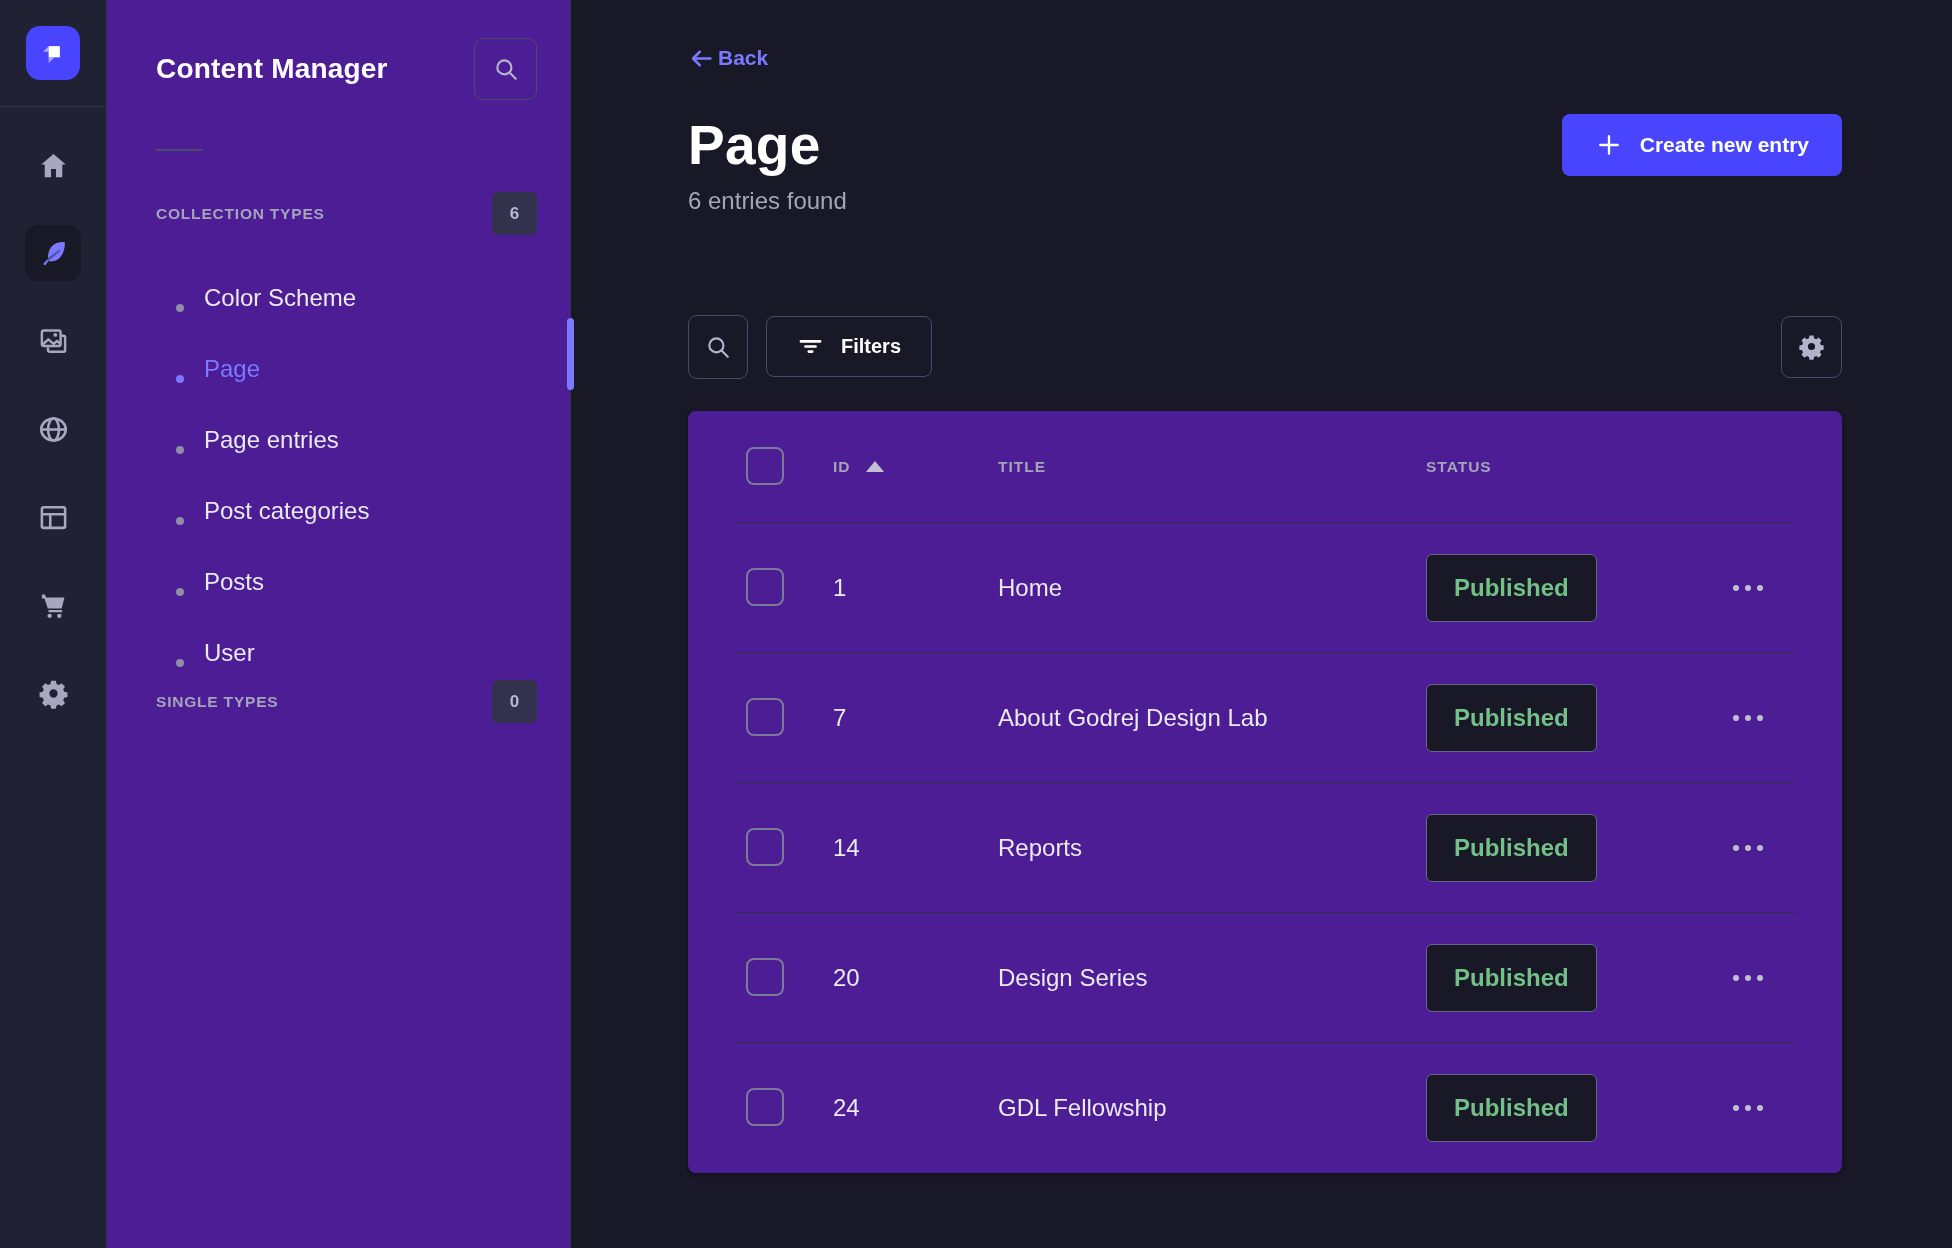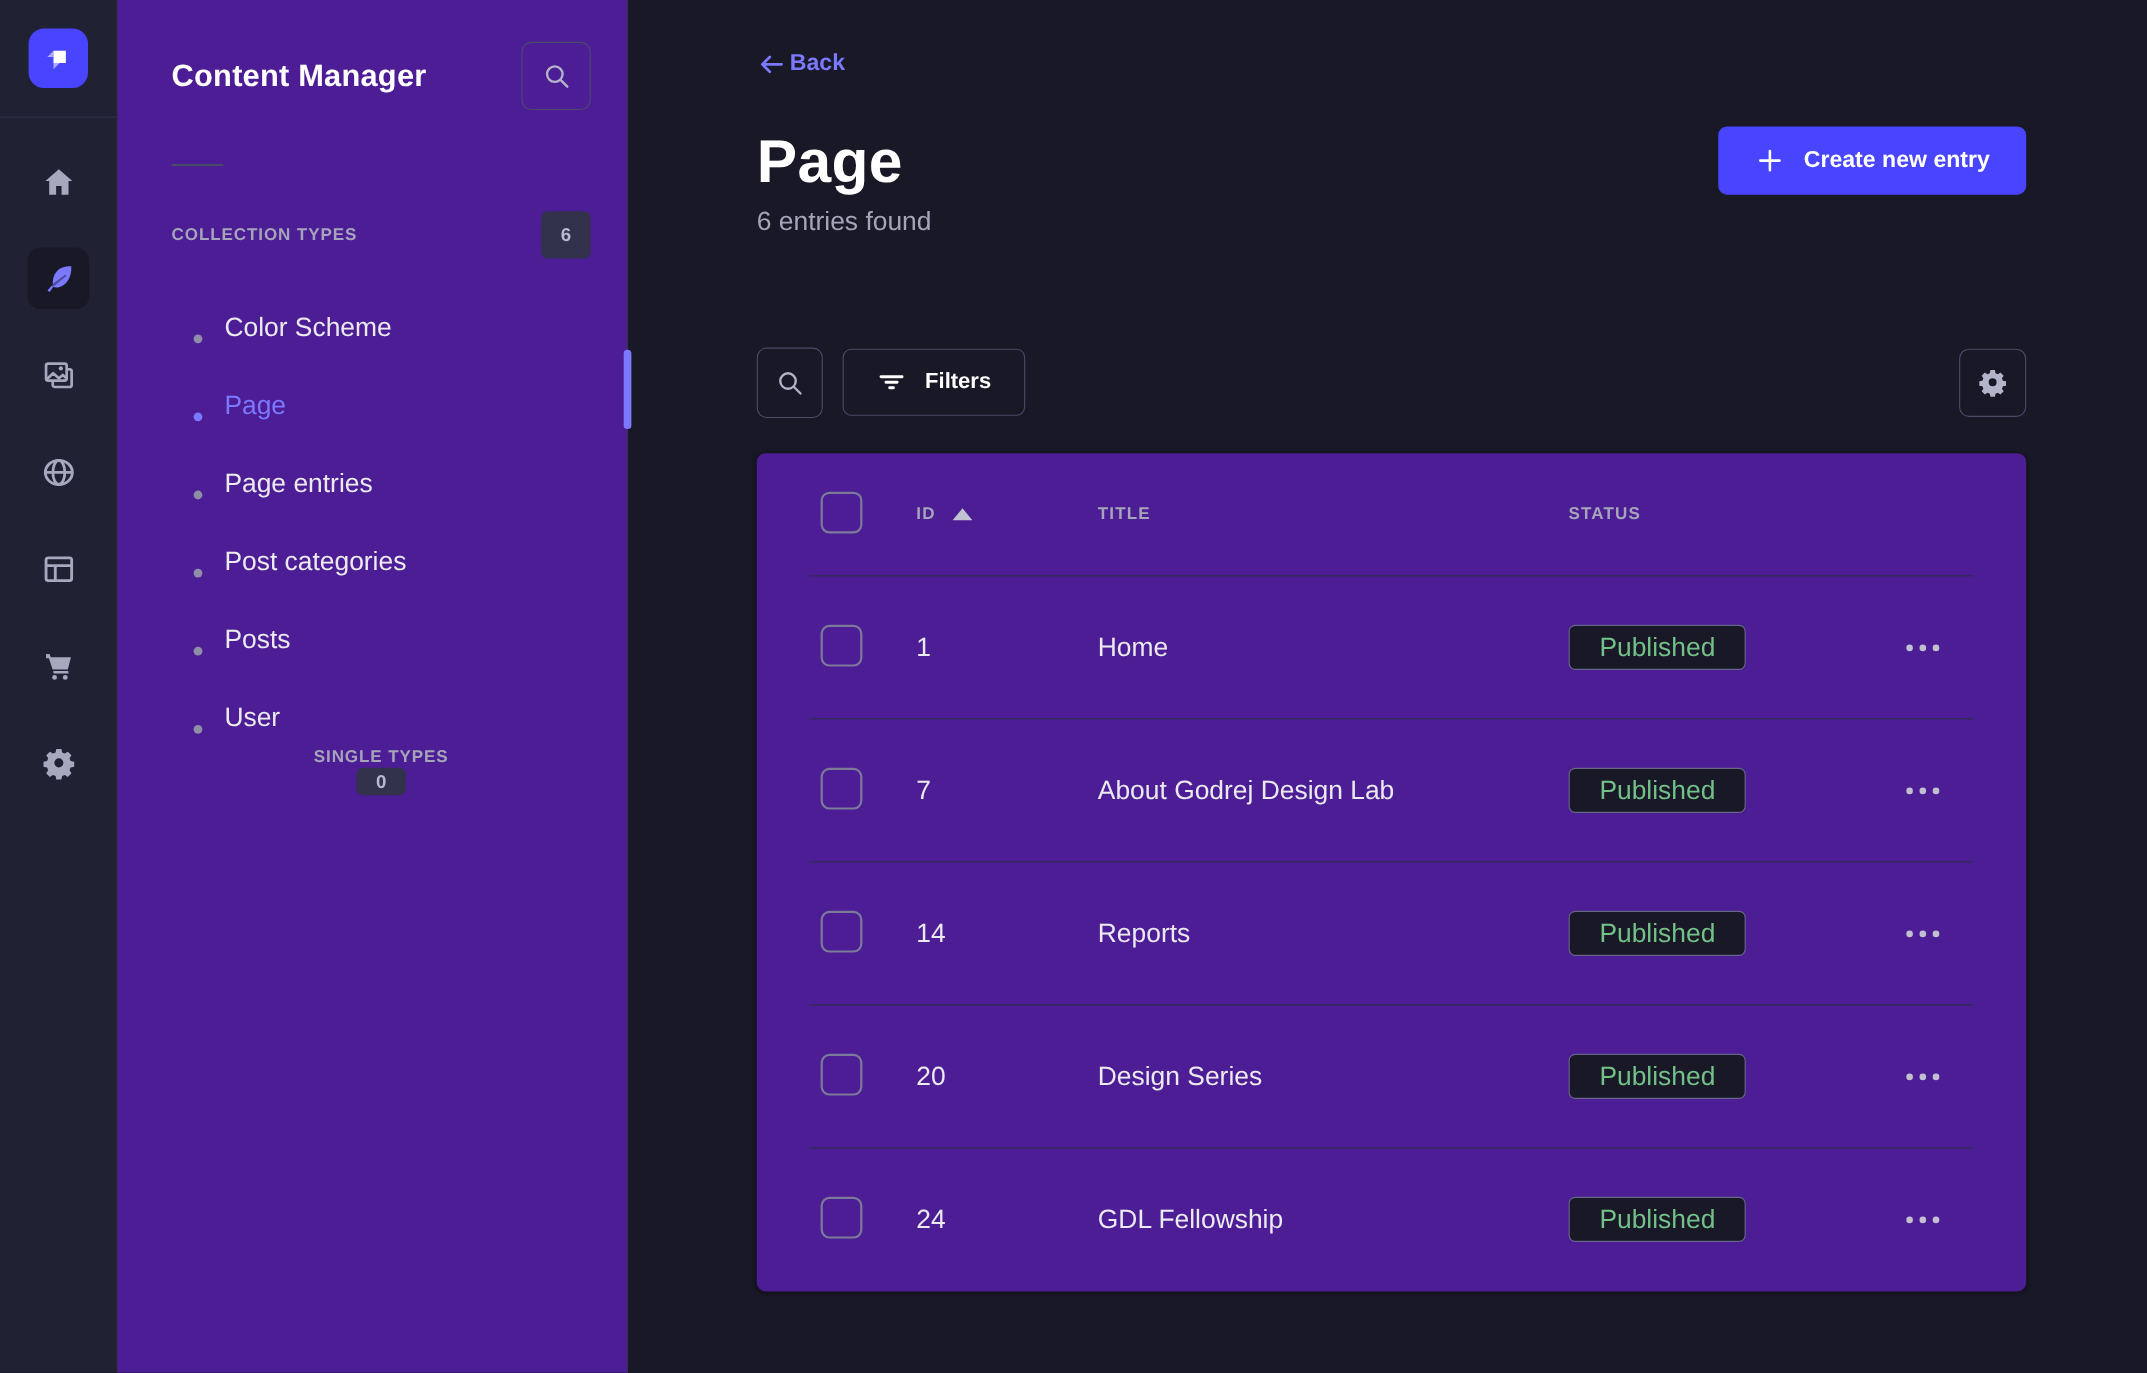--- a/index.html
+++ b/index.html
@@ -65,21 +65,21 @@
     height:71px; display:flex; align-items:flex-end; gap:20px;
     padding-left:69px; cursor:pointer; font-size:24px; color:#eaeaef;
   }
   .ct-item .bullet { width:8px; height:8px; border-radius:50%; background:#8e8ea9; flex:none; }
   .ct-item.active { color:#7b79ff; }
   .ct-item.active .bullet { background:#7b79ff; }
   .active-indicator {
     position:absolute; right:-4px; top:318px; width:7px; height:72px;
     background:#7b79ff; border-radius:4px; z-index:2;
   }
-  .single-types { margin-top:13px;flex-direction:column; }
+  .single-types { margin-top:13px; }
   
   .main { flex:1; height:100%; padding:44px 113px 0 117px; background:#181826; }
   .back-row {
     display:inline-flex; align-items:center; gap:3px; color:#7b79ff;
     font-size:21px; font-weight:600; cursor:pointer; height:28px;
   }
   .page-header { margin-top:38px; display:flex; justify-content:space-between; align-items:flex-start; }
   .page-title { font-size:55px; font-weight:700; color:#ffffff; line-height:62px; letter-spacing:.3px; }
   .page-subtitle { margin-top:11px; font-size:24px; color:#a5a5ba; }
   .create-btn {
@@ -121,23 +121,23 @@
     font-size:15.5px; font-weight:700; letter-spacing:1px; color:#a5a5ba;
   }
   .id-head { display:flex; align-items:center; gap:15px; }
   .sort-caret {
     width:0; height:0; border-left:9px solid transparent; border-right:9px solid transparent;
     border-bottom:11px solid #c2c2d5; cursor:pointer;
   }
   .cell { font-size:24px; color:#eaeaef; }
   .status-badge {
     display:inline-flex; align-items:center; justify-content:center;
-    height:41px; padding:16px 27px; background:#181826;
+    height:68px; padding:16px 27px; background:#181826;
     border:1px solid #666687; border-radius:6px;
-    font-size:24px; font-weight:400; color:#73c088;
+    font-size:24px; font-weight:700; color:#73c088;
   }
   .more-btn {
     background:none; border:none; display:flex; gap:6px; cursor:pointer;
     justify-self:center; padding:10px;
   }
   .more-btn i { width:6px; height:6px; border-radius:50%; background:#c0c0d0; display:block; }
   svg { display:block; }
 </style>
 </head>
 <body>

